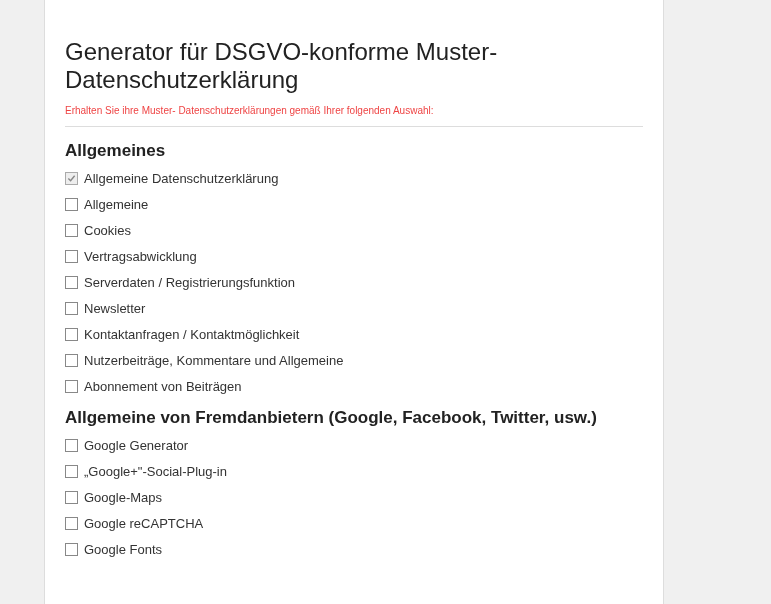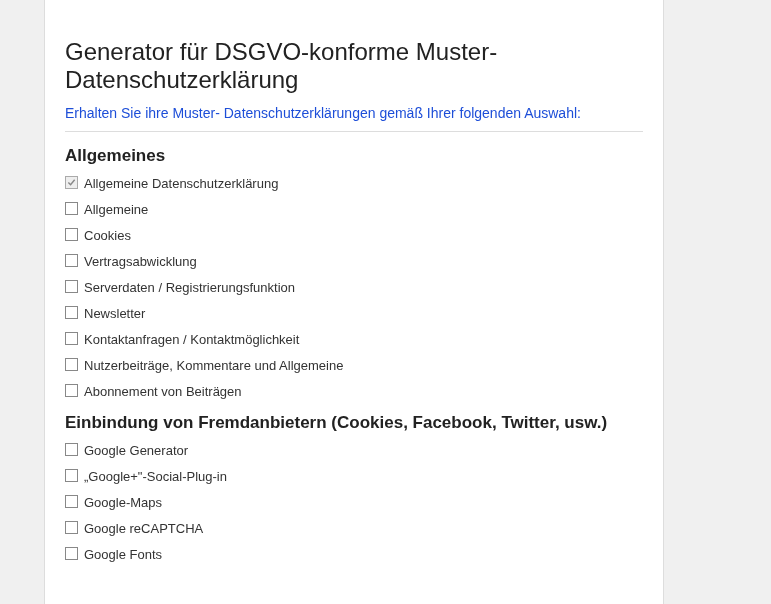--- a/index.html
+++ b/index.html
@@ -27,43 +27,43 @@
     box-sizing: border-box;
   }
   h1 {
     font-size: 24px;
     font-weight: normal;
     margin: 18px 0 10px 0;
     line-height: 1.15;
     color: #222;
   }
   .intro {
-    font-size: 14px;
-    color: #1d4ed8;
+    font-size: 10px;
+    color: #ef4444;
     margin: 12px 0 10px 0;
   }
   .divider {
     border: none;
     border-top: 1px solid #ddd;
     margin: 8px 0 14px 0;
   }
   h2 {
     font-size: 17px;
     font-weight: bold;
     color: #222;
     margin: 14px 0 10px 0;
   }
   .checklist {
     list-style: none;
     margin: 0;
     padding: 0;
   }
   .checklist li {
     display: flex;
-    align-items: flex-start;
+    align-items: center;
     margin: 0 0 11px 0;
     font-size: 13px;
     color: #333;
   }
   .cb {
     width: 11px;
     height: 11px;
     border: 1px solid #888;
     display: inline-flex;
     align-items: center;
@@ -131,21 +131,21 @@
         <li>
           <span class="cb"></span>
           <span>Nutzerbeiträge, Kommentare und Allgemeine</span>
         </li>
         <li>
           <span class="cb"></span>
           <span>Abonnement von Beiträgen</span>
         </li>
       </ul>
 
-    <h2>Einbindung von Fremdanbietern (Cookies, Facebook, Twitter, usw.)</h2>
+    <h2>Allgemeine von Fremdanbietern (Google, Facebook, Twitter, usw.)</h2>
     <ul class="checklist" id="list2">
         <li>
           <span class="cb"></span>
           <span>Google Generator</span>
         </li>
         <li>
           <span class="cb"></span>
           <span>„Google+"-Social-Plug-in</span>
         </li>
         <li>

